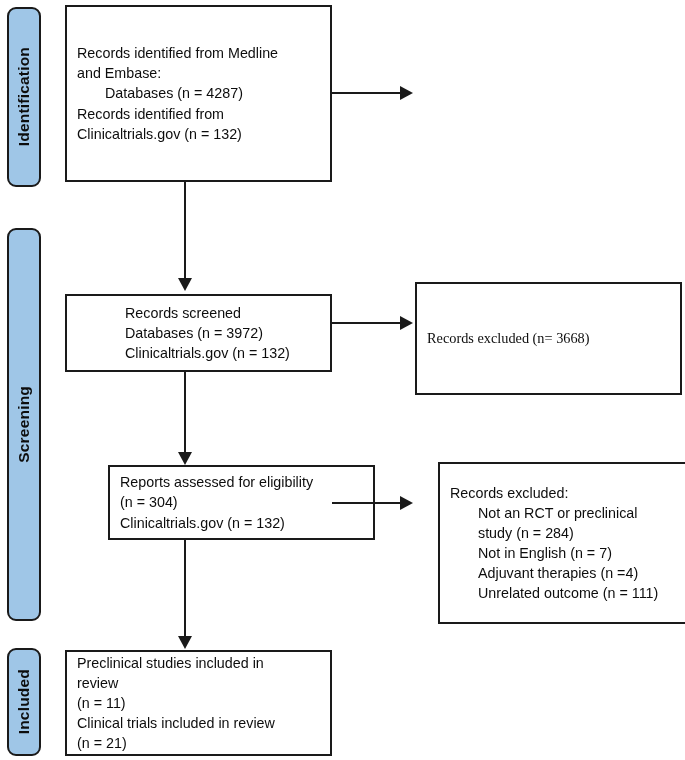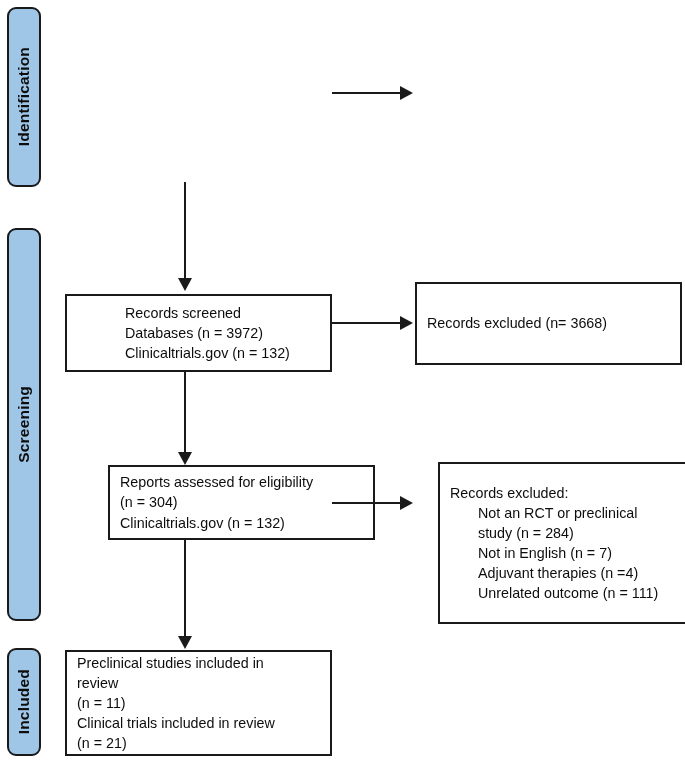--- a/index.html
+++ b/index.html
@@ -91,38 +91,45 @@
   </div>
 
   <div class="stage-bar" style="left:7px; top:228px; width:34px; height:393px;">
     <span class="stage-label">Screening</span>
   </div>
 
   <div class="stage-bar" style="left:7px; top:648px; width:34px; height:108px;">
     <span class="stage-label">Included</span>
   </div>
 
+  <div class="node" style="left:65px; top:5px; width:267px; height:177px;">
+    <div class="node-text"><span>Records identified from Medline</span>
+<span>and Embase:</span>
+<span class="ind"></span><span>Databases (n = 4287)</span>
+<span>Records identified from</span>
+<span>Clinicaltrials.gov (n = 132)</span></div>
+  </div>
 
   <div class="conn-h" style="left:332px; top:92px; width:70px;"></div>
   <div class="arrow-right" style="left:400px; top:85.5px;"></div>
 
 
   <div class="conn-v" style="left:184px; top:182px; height:98px;"></div>
   <div class="arrow-down" style="left:177.5px; top:278px;"></div>
 
   <div class="node" style="left:65px; top:294px; width:267px; height:78px;padding-left:48px;">
     <div class="node-text"><span>Records screened</span>
 <span>Databases (n = 3972)</span>
 <span>Clinicaltrials.gov (n = 132)</span></div>
   </div>
 
   <div class="conn-h" style="left:332px; top:322px; width:70px;"></div>
   <div class="arrow-right" style="left:400px; top:315.5px;"></div>
 
-  <div class="node" style="left:415px; top:282px; width:267px; height:83px;">
+  <div class="node" style="left:415px; top:282px; width:267px; height:113px;font-family:Liberation Serif, serif;">
     <div class="node-text"><span>Records excluded (n= 3668)</span></div>
   </div>
 
   <div class="conn-v" style="left:184px; top:372px; height:82px;"></div>
   <div class="arrow-down" style="left:177.5px; top:452px;"></div>
 
   <div class="node" style="left:65px; top:465px; width:267px; height:75px;margin-left:43px;">
     <div class="node-text"><span>Reports assessed for eligibility</span>
 <span>(n = 304)</span>
 <span>Clinicaltrials.gov (n = 132)</span></div>

